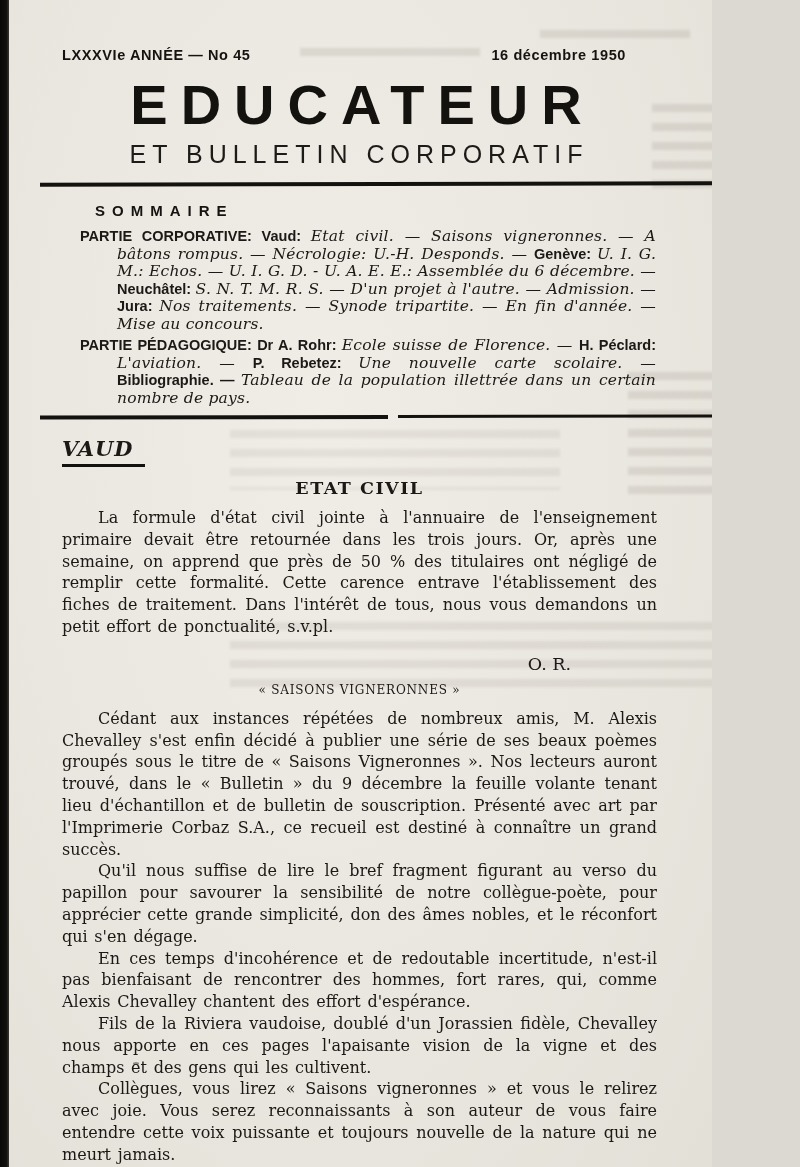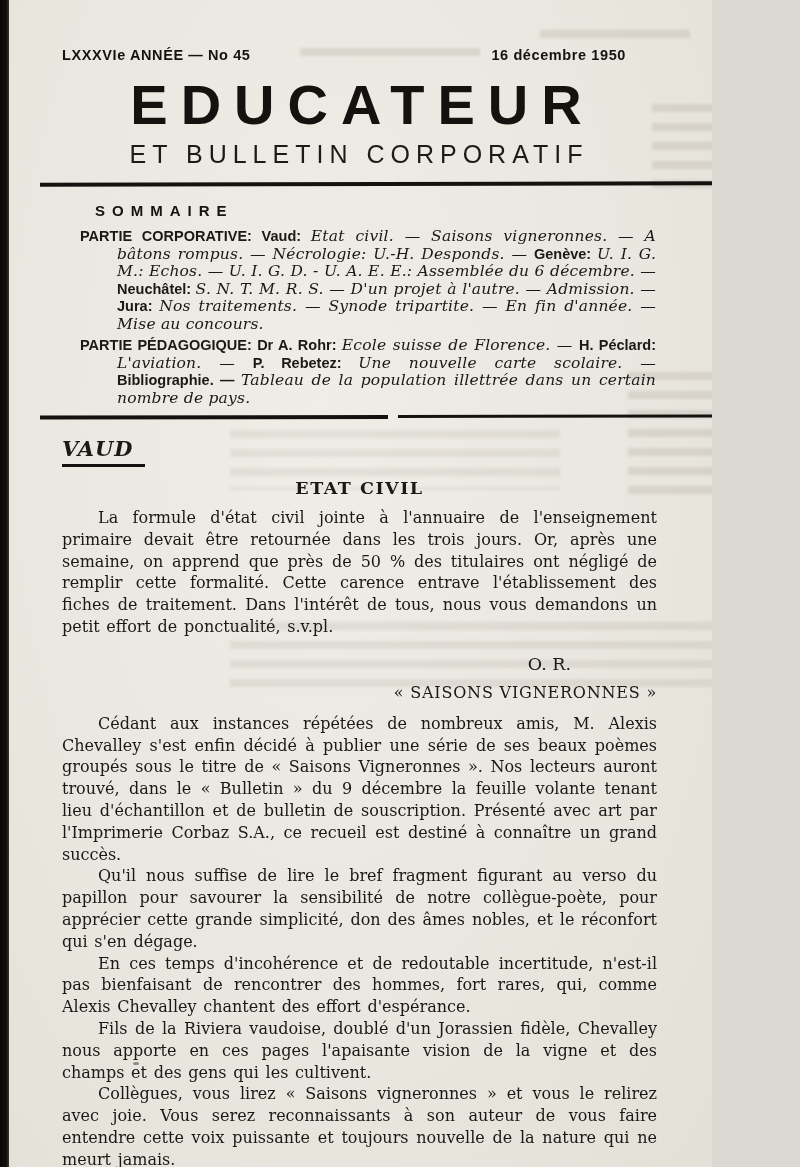--- a/index.html
+++ b/index.html
@@ -99,22 +99,22 @@
     font-weight:bold;font-style:italic;
     font-size:21px;line-height:24px;letter-spacing:1px;
     border-bottom:3px solid #14120f;
     padding:0 12px 3px 0;
   }
   .article-title{
     margin:0 0 9px;text-align:center;
     font-weight:bold;font-size:17.5px;letter-spacing:1.5px;
   }
   .article-title-quoted{
-    margin:8px 0 11px;text-align:right;
-    font-weight:normal;font-size:16px;letter-spacing:0.8px;
+    margin:8px 0 11px;text-align:center;
+    font-weight:normal;font-size:12px;letter-spacing:0.8px;
   }
   .body-par{
     margin:0;
     font-size:16px;line-height:21.8px;
     text-align:justify;text-indent:36px;
     word-spacing:1.6px;
   }
   .signature{
     margin:16px 0 5px;
     text-align:right;padding-right:86px;

